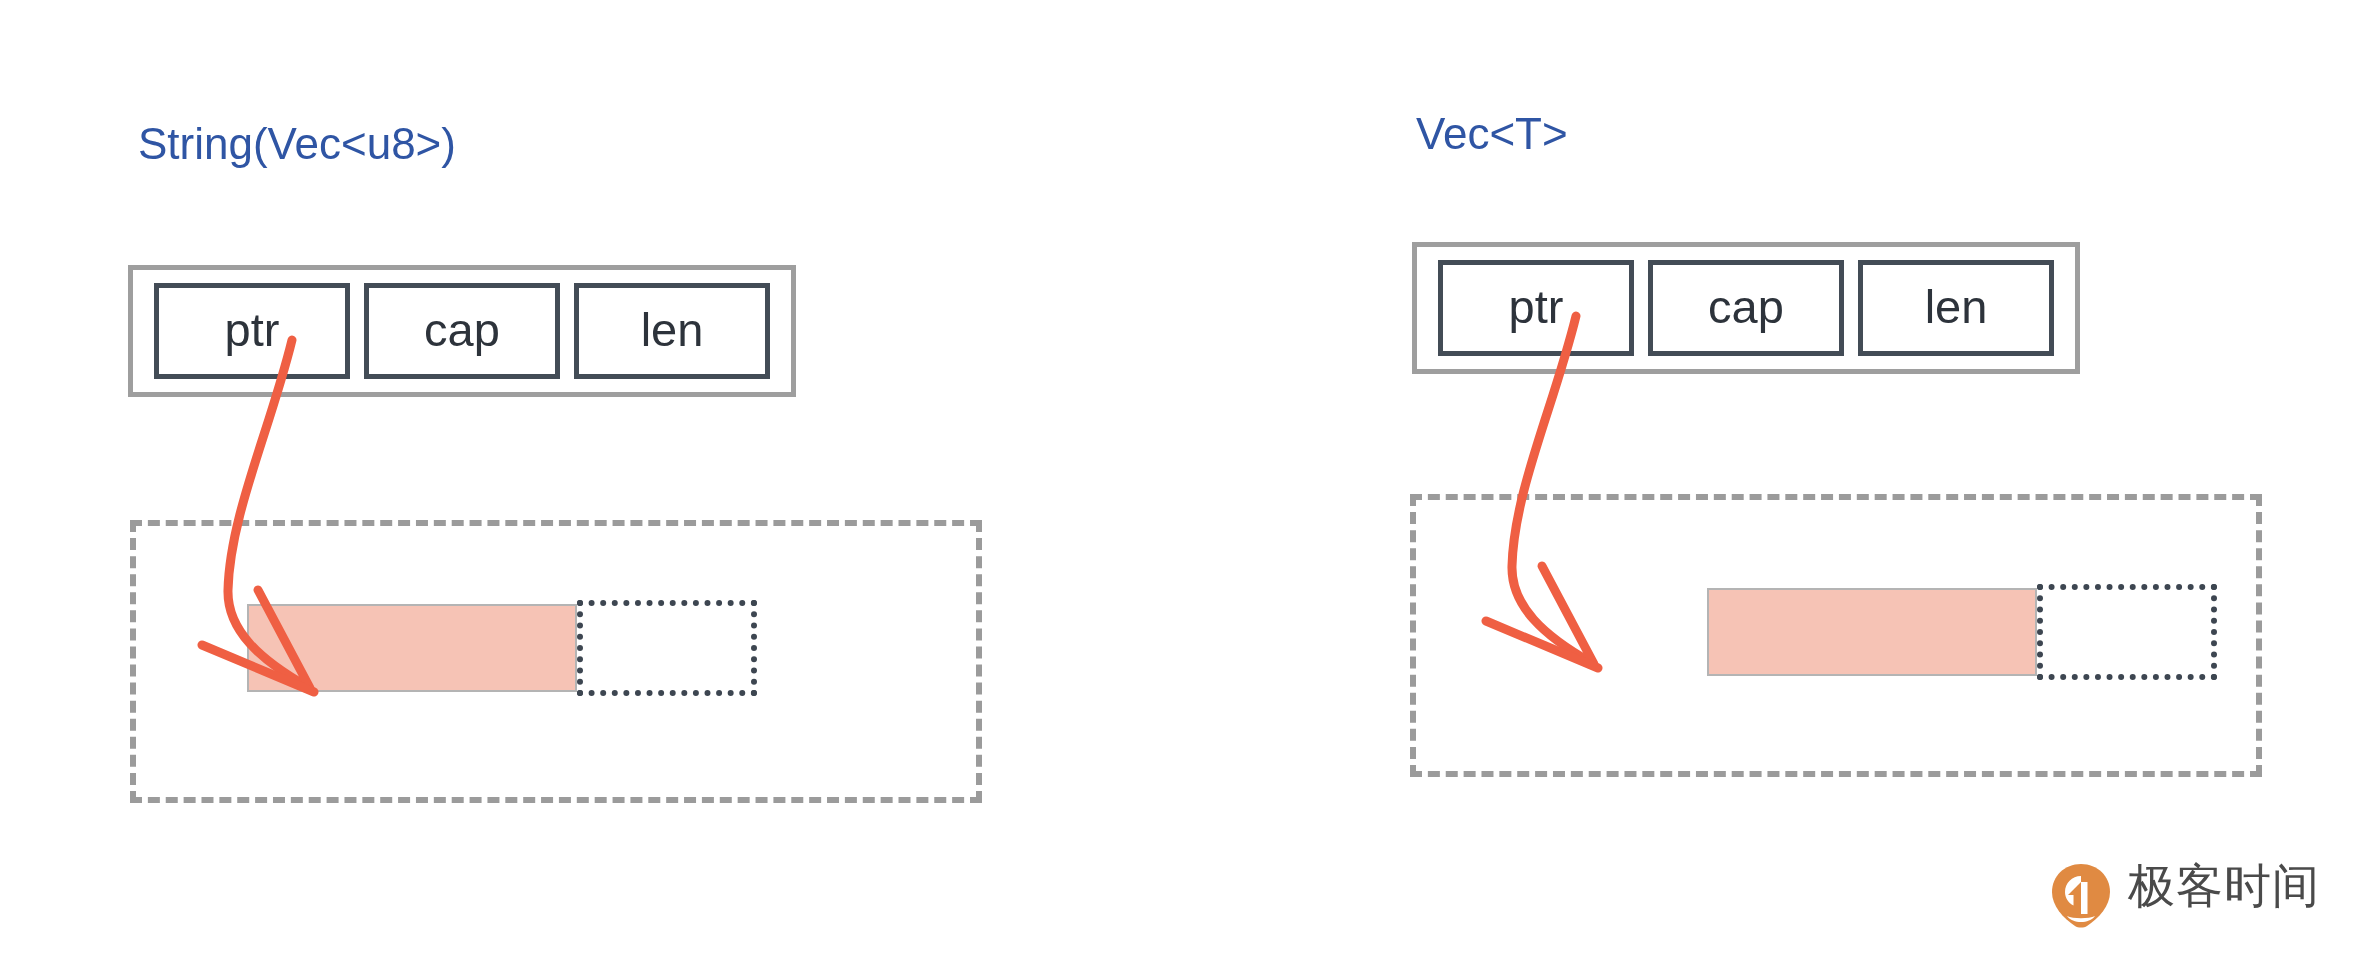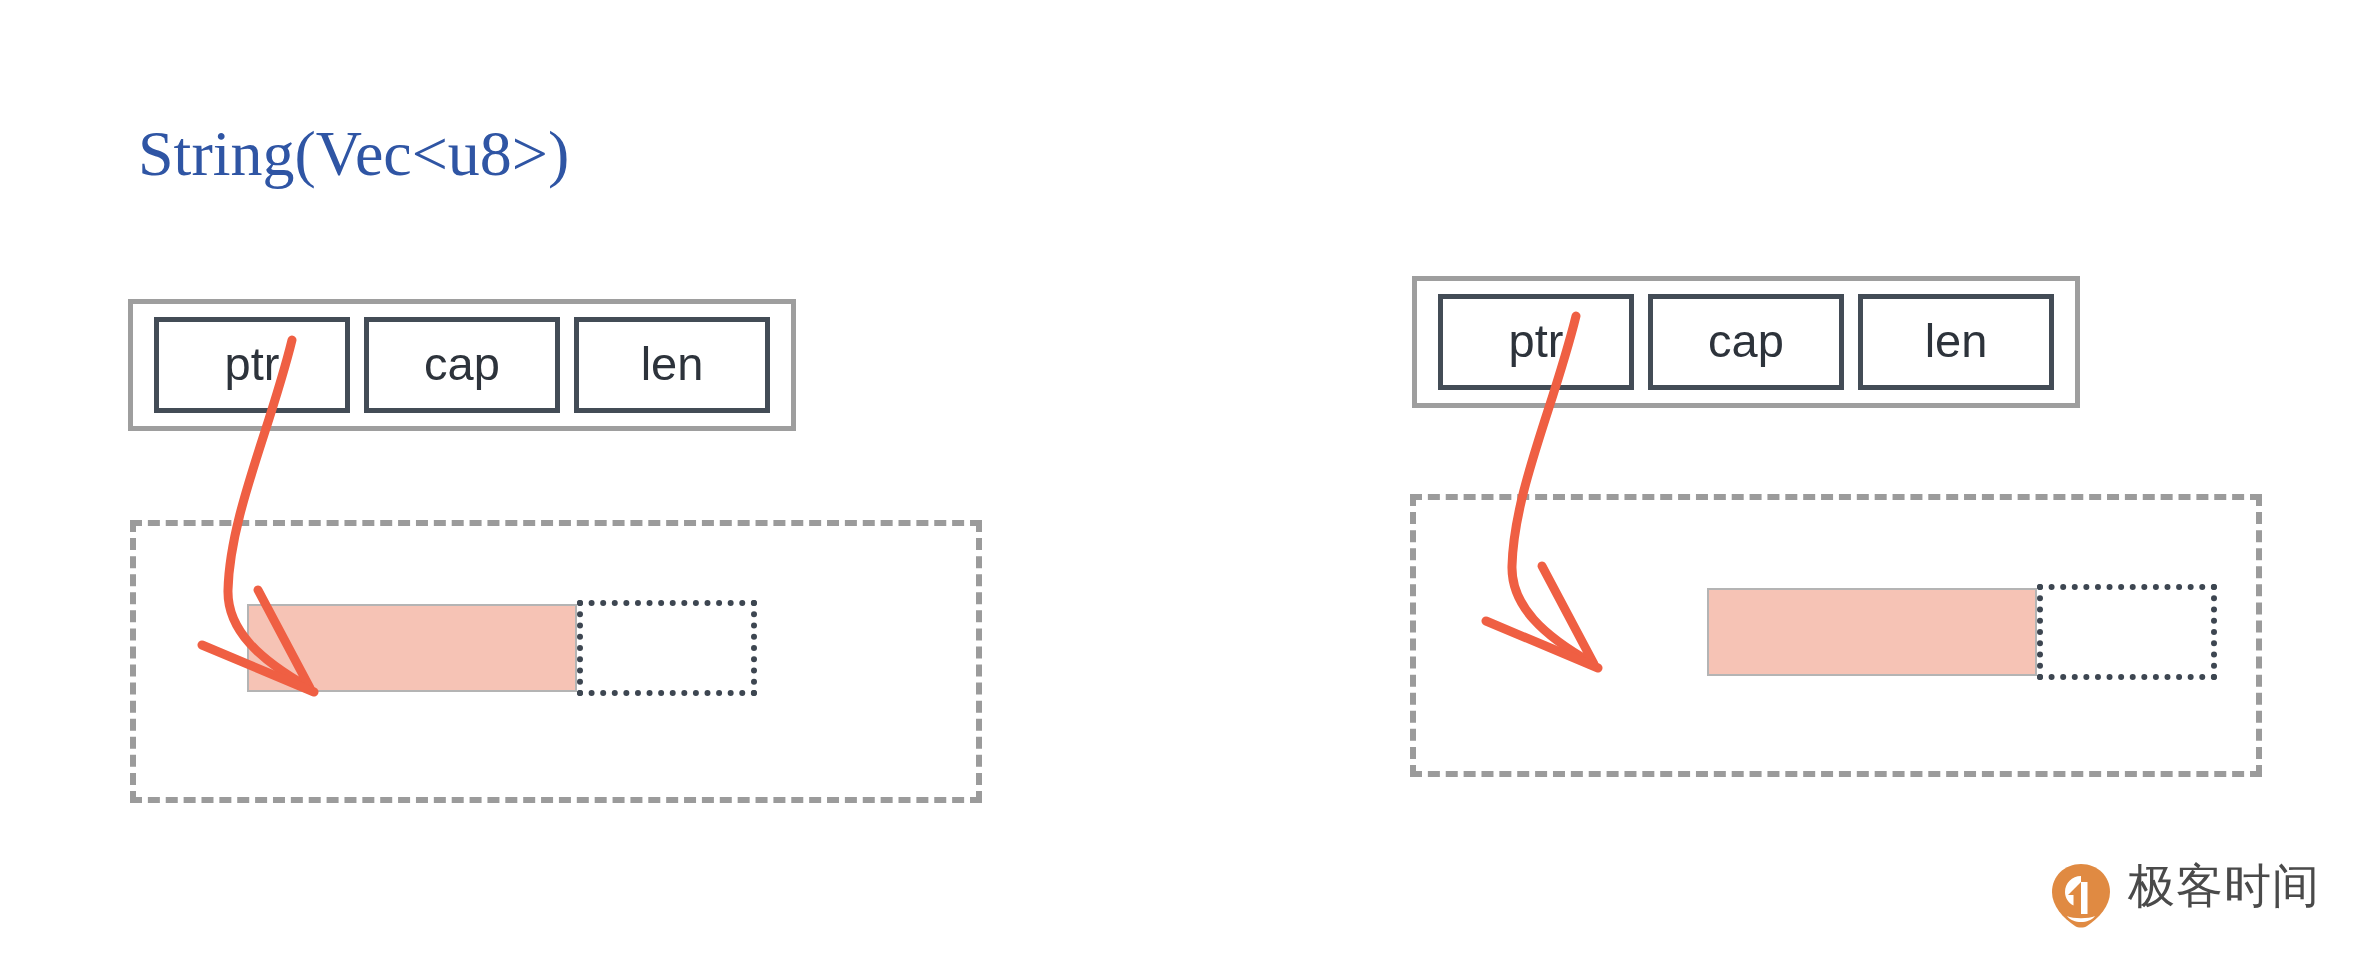--- a/index.html
+++ b/index.html
@@ -30,41 +30,39 @@
     top: 0;
     height: 977px;
   }
   #panel-string { left: 0px;    width: 1184px; }
   #panel-vec    { left: 1184px; width: 1184px; }
 
   
   .panel-title {
     position: absolute;
     color: #2f55a4;
-    font-size: 64px;
+    font-size: 44px;
     font-weight: 400;
     line-height: 1;
     letter-spacing: 0px;
     white-space: nowrap;
-    font-family: Liberation Serif, serif;
   }
   #panel-string .panel-title { left: 138px; top: 122px; }
   #panel-vec    .panel-title { left: 232px; top: 112px; }
 
   
   .struct-box {
     position: absolute;
     box-sizing: border-box;
     border: 5px solid #9e9e9e;
     background: #ffffff;
     display: flex;
     align-items: center;
     gap: 14px;
     padding: 13px 21px;
-    margin-top: 34px;
   }
   #panel-string .struct-box { left: 128px; top: 265px; width: 668px; height: 132px; }
   #panel-vec    .struct-box { left: 228px; top: 242px; width: 668px; height: 132px; }
 
   .field-cell {
     box-sizing: border-box;
     border: 5px solid #434c56;
     background: #ffffff;
     height: 100%;
     flex: 1 1 0;
@@ -164,20 +162,21 @@
 
     <svg class="ptr-arrow" viewBox="0 0 300 360">
       <path d="M 172 0 C 150 90, 110 175, 108 250 C 107 290, 140 320, 188 347" fill="none" stroke="#ef5f43" stroke-width="9" stroke-linecap="round"></path>
       <path d="M 138 250 L 190 348" fill="none" stroke="#ef5f43" stroke-width="9" stroke-linecap="round"></path>
       <path d="M 82 305 L 194 352" fill="none" stroke="#ef5f43" stroke-width="9" stroke-linecap="round"></path>
     </svg>
   </div>
 
   <div class="panel" id="panel-vec">
 
+    <div class="panel-title">Vec&lt;T&gt;</div>
 
     <div class="struct-box">
       <div class="field-cell">
         <span class="field-label">ptr</span>
       </div>
       <div class="field-cell">
         <span class="field-label">cap</span>
       </div>
       <div class="field-cell">
         <span class="field-label">len</span>

